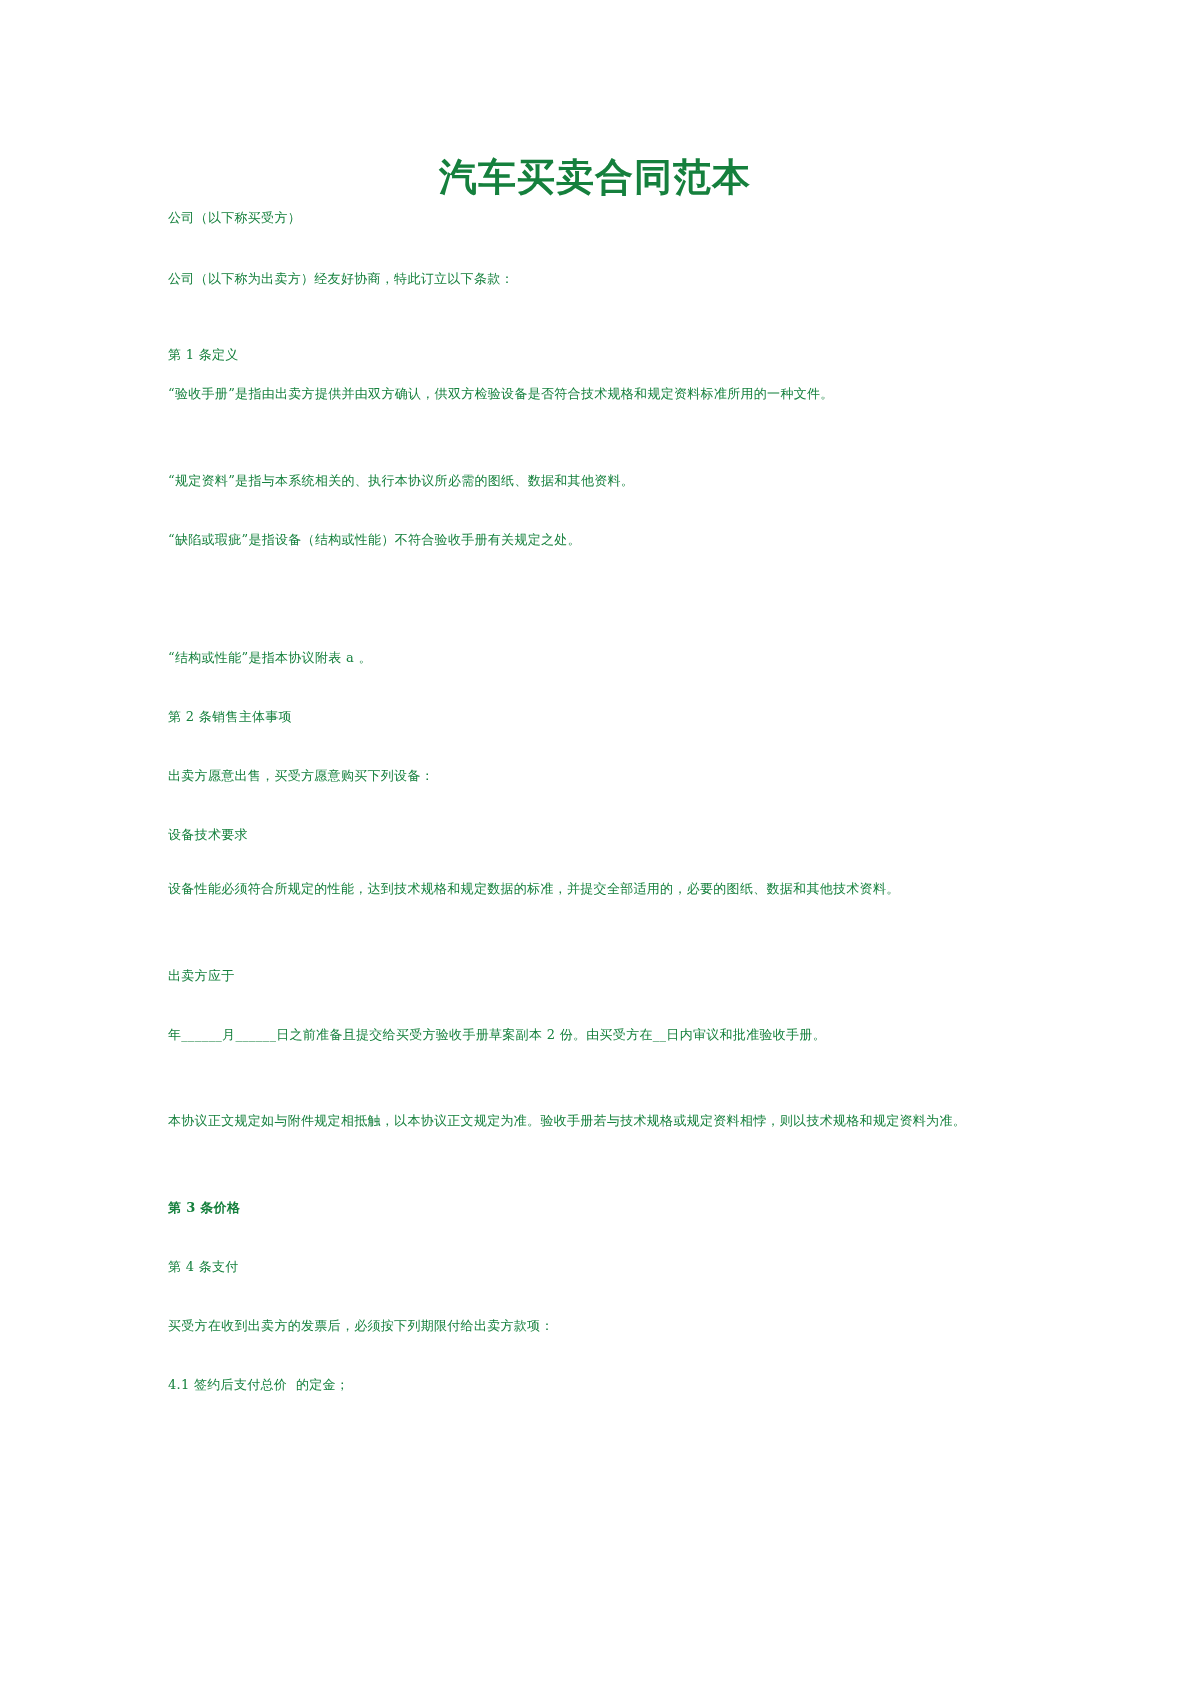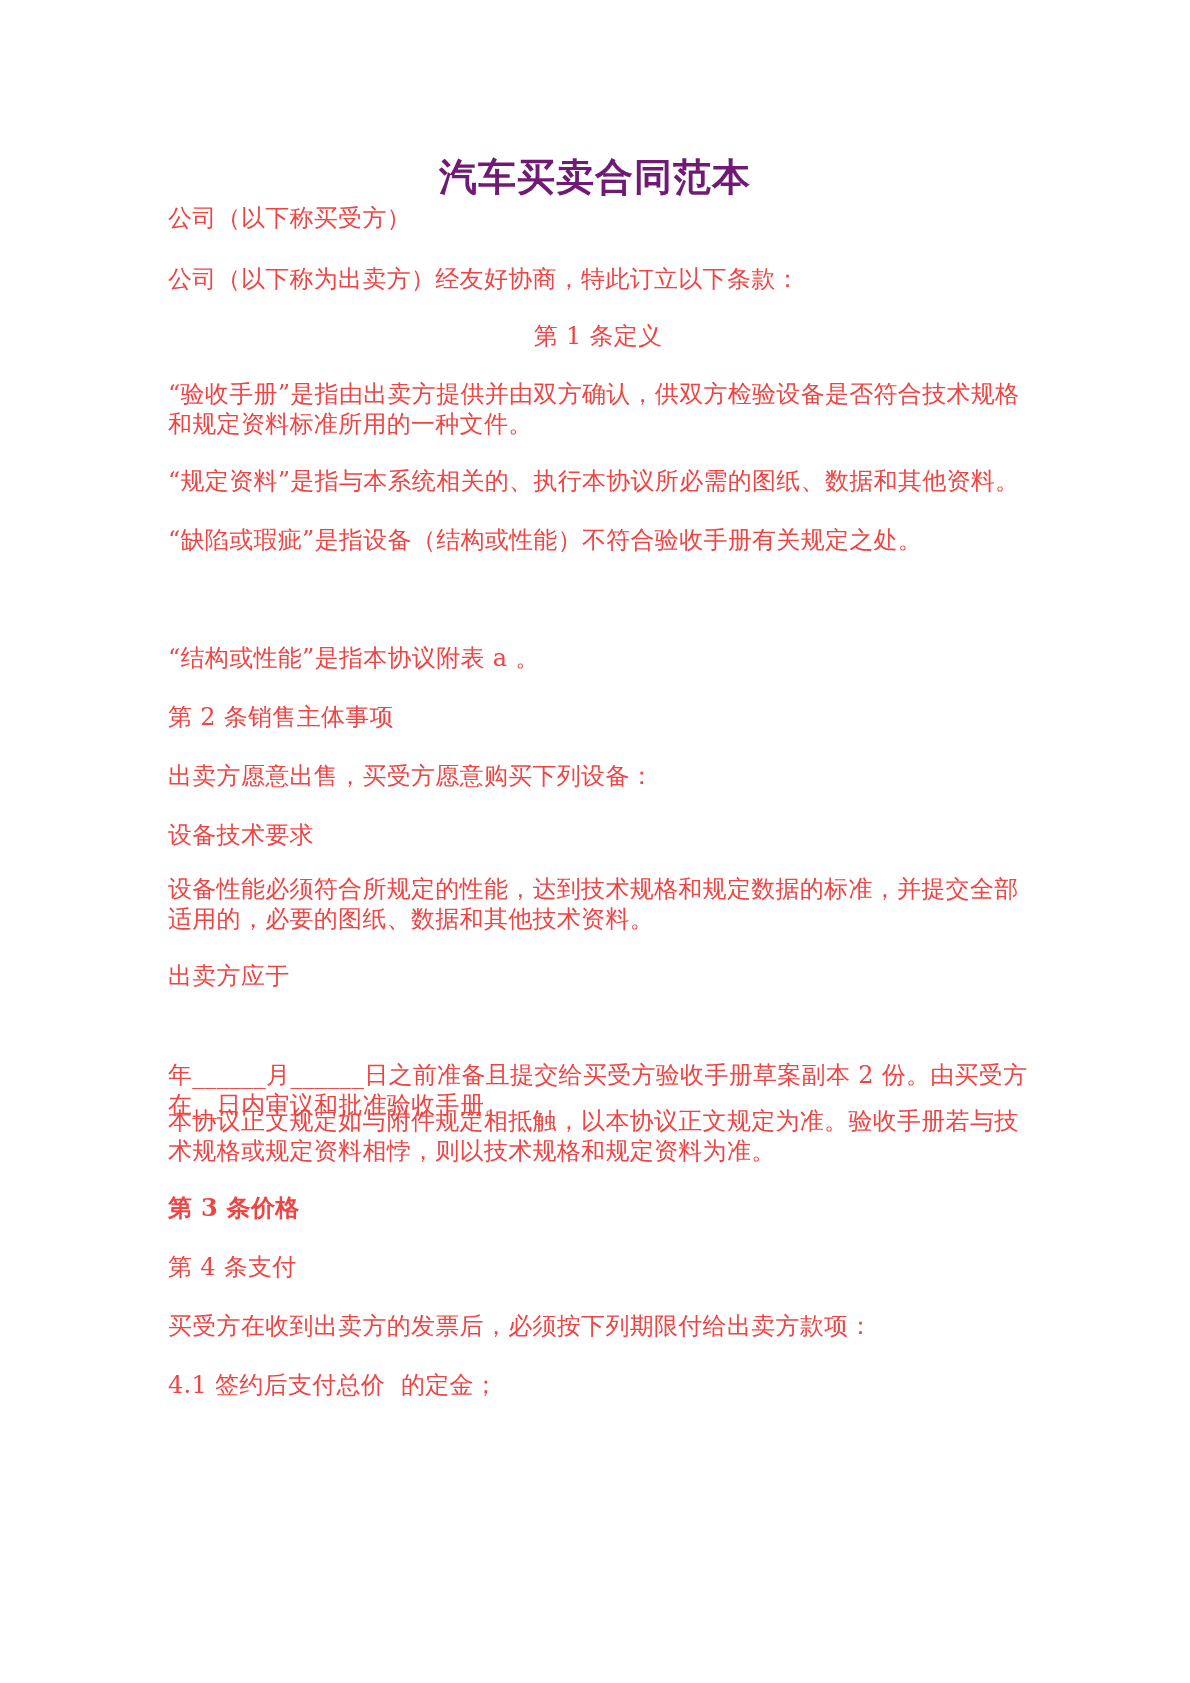--- a/index.html
+++ b/index.html
@@ -25,51 +25,51 @@
     .title {
       position: absolute;
       left: 0;
       width: 1190px;
       top: 152px;
       text-align: center;
       font-size: 38px;
       font-weight: bold;
       letter-spacing: 1px;
       line-height: 50px;
-      color: #701a75;
+      color: #15803d;
     }
     .para {
       position: absolute;
       left: 168px;
       width: 860px;
-      font-size: 24px;
+      font-size: 13px;
       line-height: 30px;
       letter-spacing: 0.3px;
-      color: #ef4444;
+      color: #15803d;
       white-space: pre-wrap;
       word-break: break-all;
     }
   </style>
 </head>
 <body>
 
 <div class="page">
   <div class="title">汽车买卖合同范本</div>
 
   <div class="para" style="top:203px;">公司（以下称买受方）</div>
   <div class="para" style="top:264px;">公司（以下称为出卖方）经友好协商，特此订立以下条款：</div>
-  <div class="para" style="top:321px;text-align:center;">第 1 条定义</div>
+  <div class="para" style="top:340px;">第 1 条定义</div>
   <div class="para" style="top:379px;">“验收手册”是指由出卖方提供并由双方确认，供双方检验设备是否符合技术规格和规定资料标准所用的一种文件。</div>
   <div class="para" style="top:466px;">“规定资料”是指与本系统相关的、执行本协议所必需的图纸、数据和其他资料。</div>
   <div class="para" style="top:525px;">“缺陷或瑕疵”是指设备（结构或性能）不符合验收手册有关规定之处。</div>
   <div class="para" style="top:643px;">“结构或性能”是指本协议附表 a 。</div>
   <div class="para" style="top:702px;">第 2 条销售主体事项</div>
   <div class="para" style="top:761px;">出卖方愿意出售，买受方愿意购买下列设备：</div>
   <div class="para" style="top:820px;">设备技术要求</div>
   <div class="para" style="top:874px;">设备性能必须符合所规定的性能，达到技术规格和规定数据的标准，并提交全部适用的，必要的图纸、数据和其他技术资料。</div>
   <div class="para" style="top:961px;">出卖方应于</div>
-  <div class="para" style="top:1020px;margin-top:40px;">年______月______日之前准备且提交给买受方验收手册草案副本 2 份。由买受方在__日内审议和批准验收手册。</div>
+  <div class="para" style="top:1020px;">年______月______日之前准备且提交给买受方验收手册草案副本 2 份。由买受方在__日内审议和批准验收手册。</div>
   <div class="para" style="top:1106px;">本协议正文规定如与附件规定相抵触，以本协议正文规定为准。验收手册若与技术规格或规定资料相悖，则以技术规格和规定资料为准。</div>
   <div class="para" style="top:1193px;font-weight:bold;">第 3 条价格</div>
   <div class="para" style="top:1252px;">第 4 条支付</div>
   <div class="para" style="top:1311px;">买受方在收到出卖方的发票后，必须按下列期限付给出卖方款项：</div>
   <div class="para" style="top:1370px;">4.1 签约后支付总价  的定金；</div>
 </div>
 
 </body></html>

